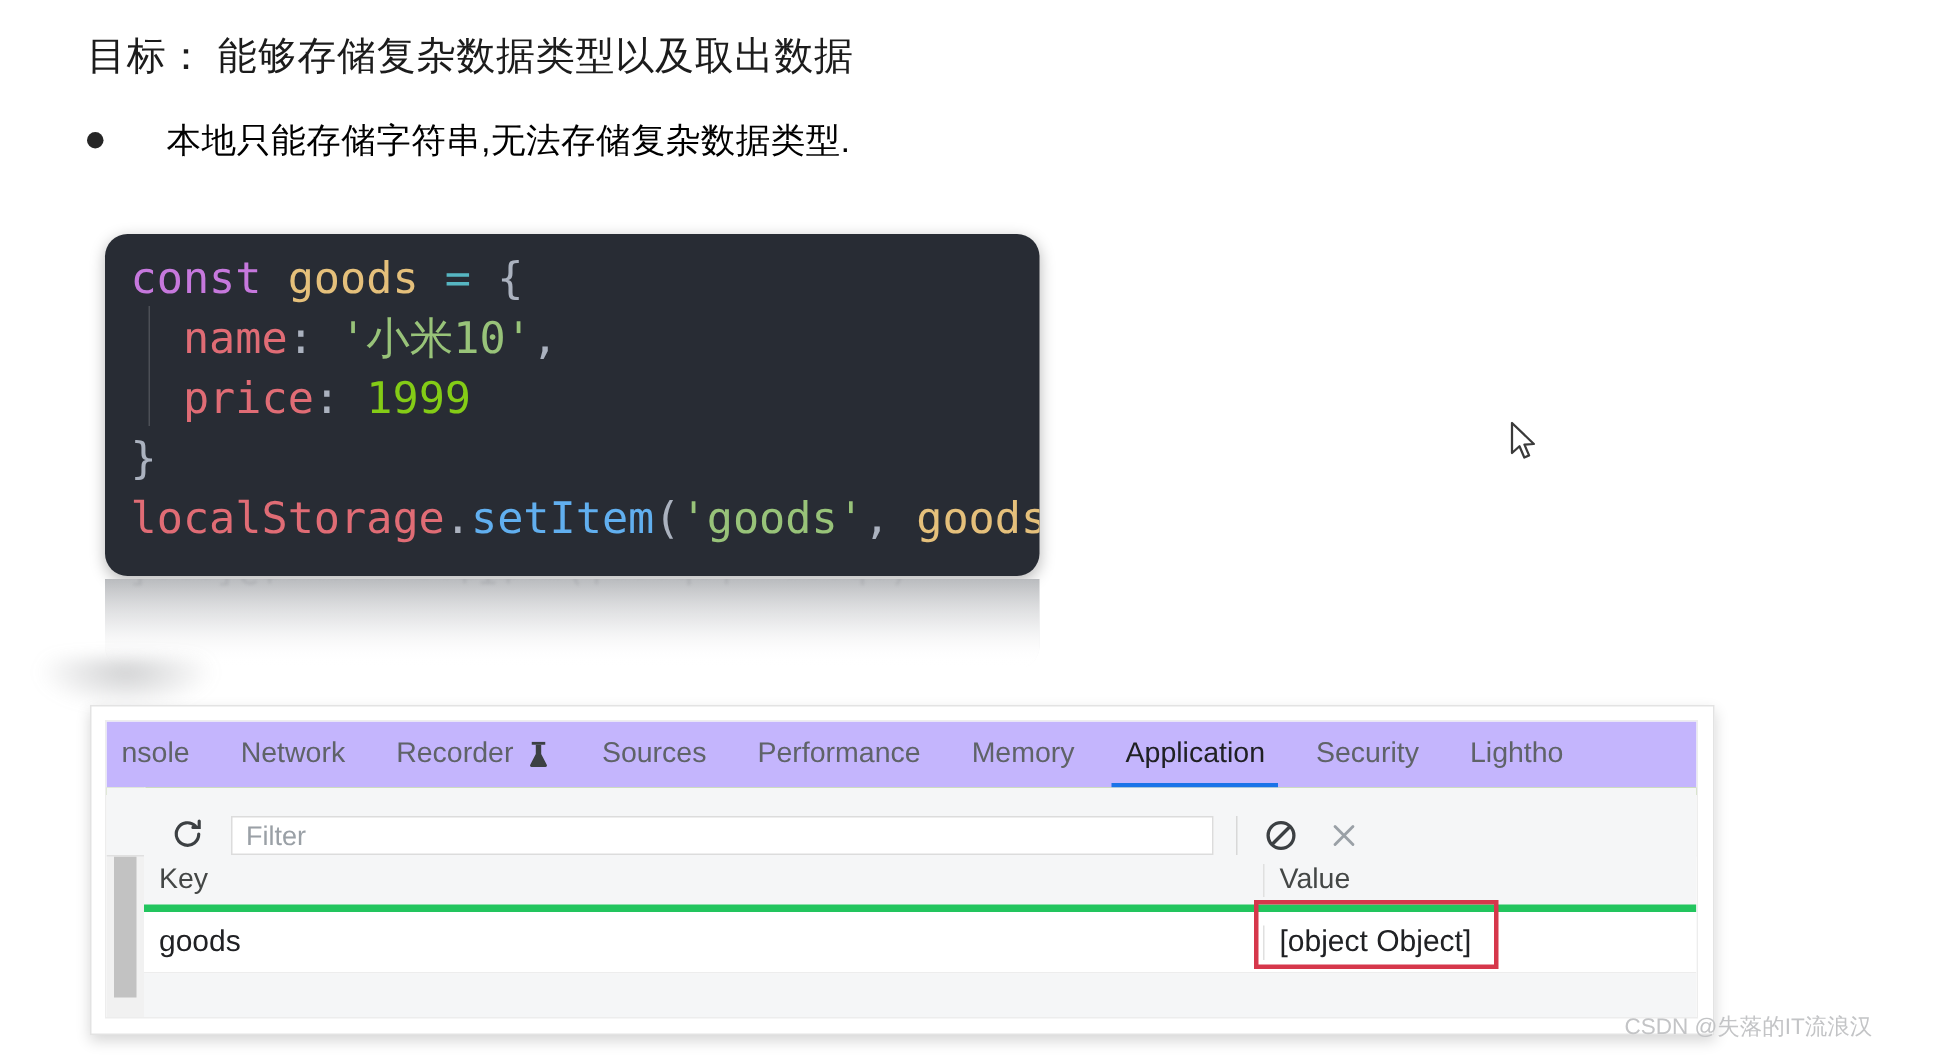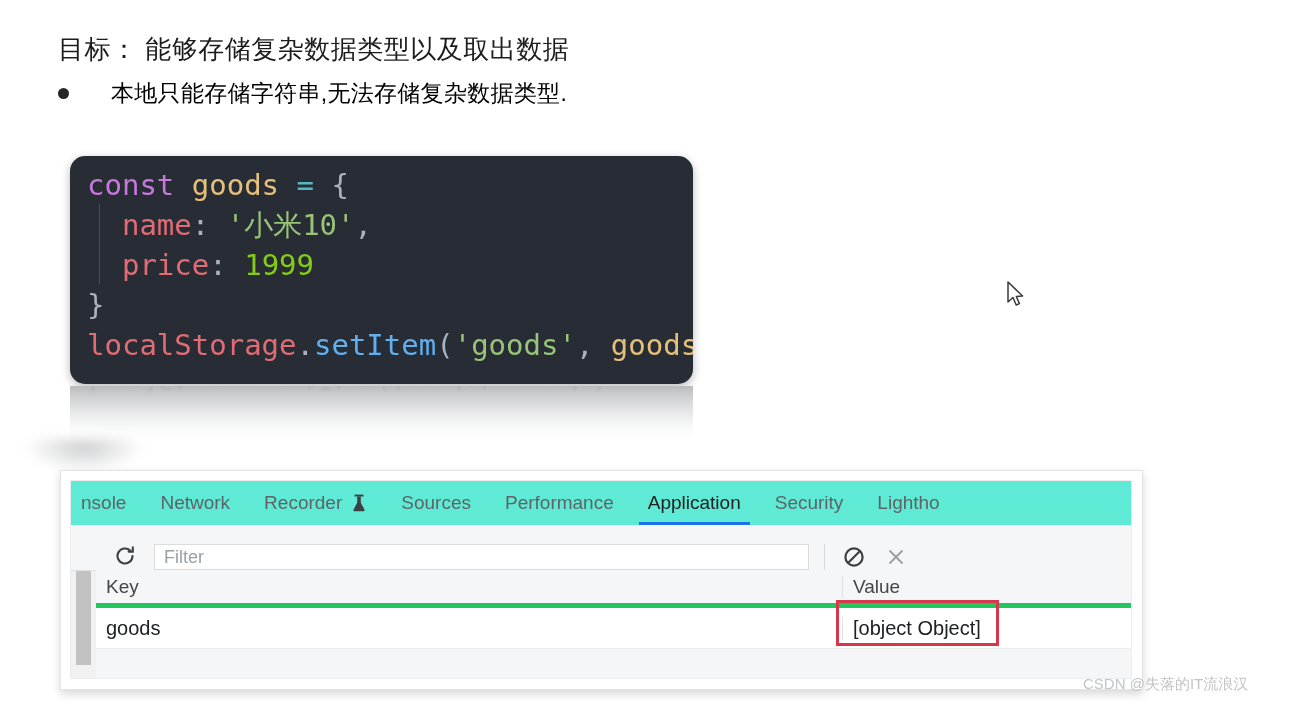--- a/index.html
+++ b/index.html
@@ -4,21 +4,21 @@
 <style>
   html,body{margin:0;padding:0;}
   body{
     width:1300px;height:704px;background:#ffffff;overflow:hidden;position:relative;
     font-family:"Liberation Sans","DejaVu Sans",sans-serif;
     -webkit-font-smoothing:antialiased;
   }
 
   
   .slide-goal{
-    position:absolute;left:58px;top:32px;
+    position:absolute;left:58px;top:20px;
     font-size:26px;color:#1c1c1c;letter-spacing:0.5px;white-space:nowrap;
   }
   .bullet-row{
     position:absolute;left:58px;top:78px;
     display:flex;align-items:center;
   }
   .bullet-dot{
     width:11px;height:11px;border-radius:50%;background:#262626;
     margin-right:42px;flex:0 0 auto;
   }
@@ -85,21 +85,21 @@
     overflow:hidden;
   }
   .dt-frame{
     position:absolute;left:9px;top:9px;right:10px;bottom:10px;
     background:#ffffff;overflow:hidden;
     border:1px solid #ededed;
   }
 
   .tabbar{
     position:absolute;left:0;top:0;right:0;height:44px;
-    background:#5eead4;border-bottom:5px solid #84cc16;
+    background:#c4b5fd;border-bottom:5px solid #84cc16;
     display:flex;align-items:center;
   }
   .tab{
     position:relative;height:44px;display:flex;align-items:center;
     padding:0 17px;font-size:19px;color:#5f6368;white-space:nowrap;
     box-sizing:border-box;
   }
   .tab.clipped-left{padding-left:0;margin-left:10px;}
   .tab.active{color:#202124;}
   .tab.active::after{
@@ -213,20 +213,23 @@
               <path d="M6.2 2.5 h3.6 v6.2 l3.7 7.1 a1 1 0 0 1-0.9 1.5 H3.4 a1 1 0 0 1-0.9-1.5 L6.2 8.7 Z"></path>
             </svg>
           </span>
         </div>
         <div class="tab">
           <span>Sources</span>
         </div>
         <div class="tab">
           <span>Performance</span>
         </div>
+        <div class="tab">
+          <span>Memory</span>
+        </div>
         <div class="tab active">
           <span>Application</span>
         </div>
         <div class="tab">
           <span>Security</span>
         </div>
         <div class="tab">
           <span>Lightho</span>
         </div>
       </div>

